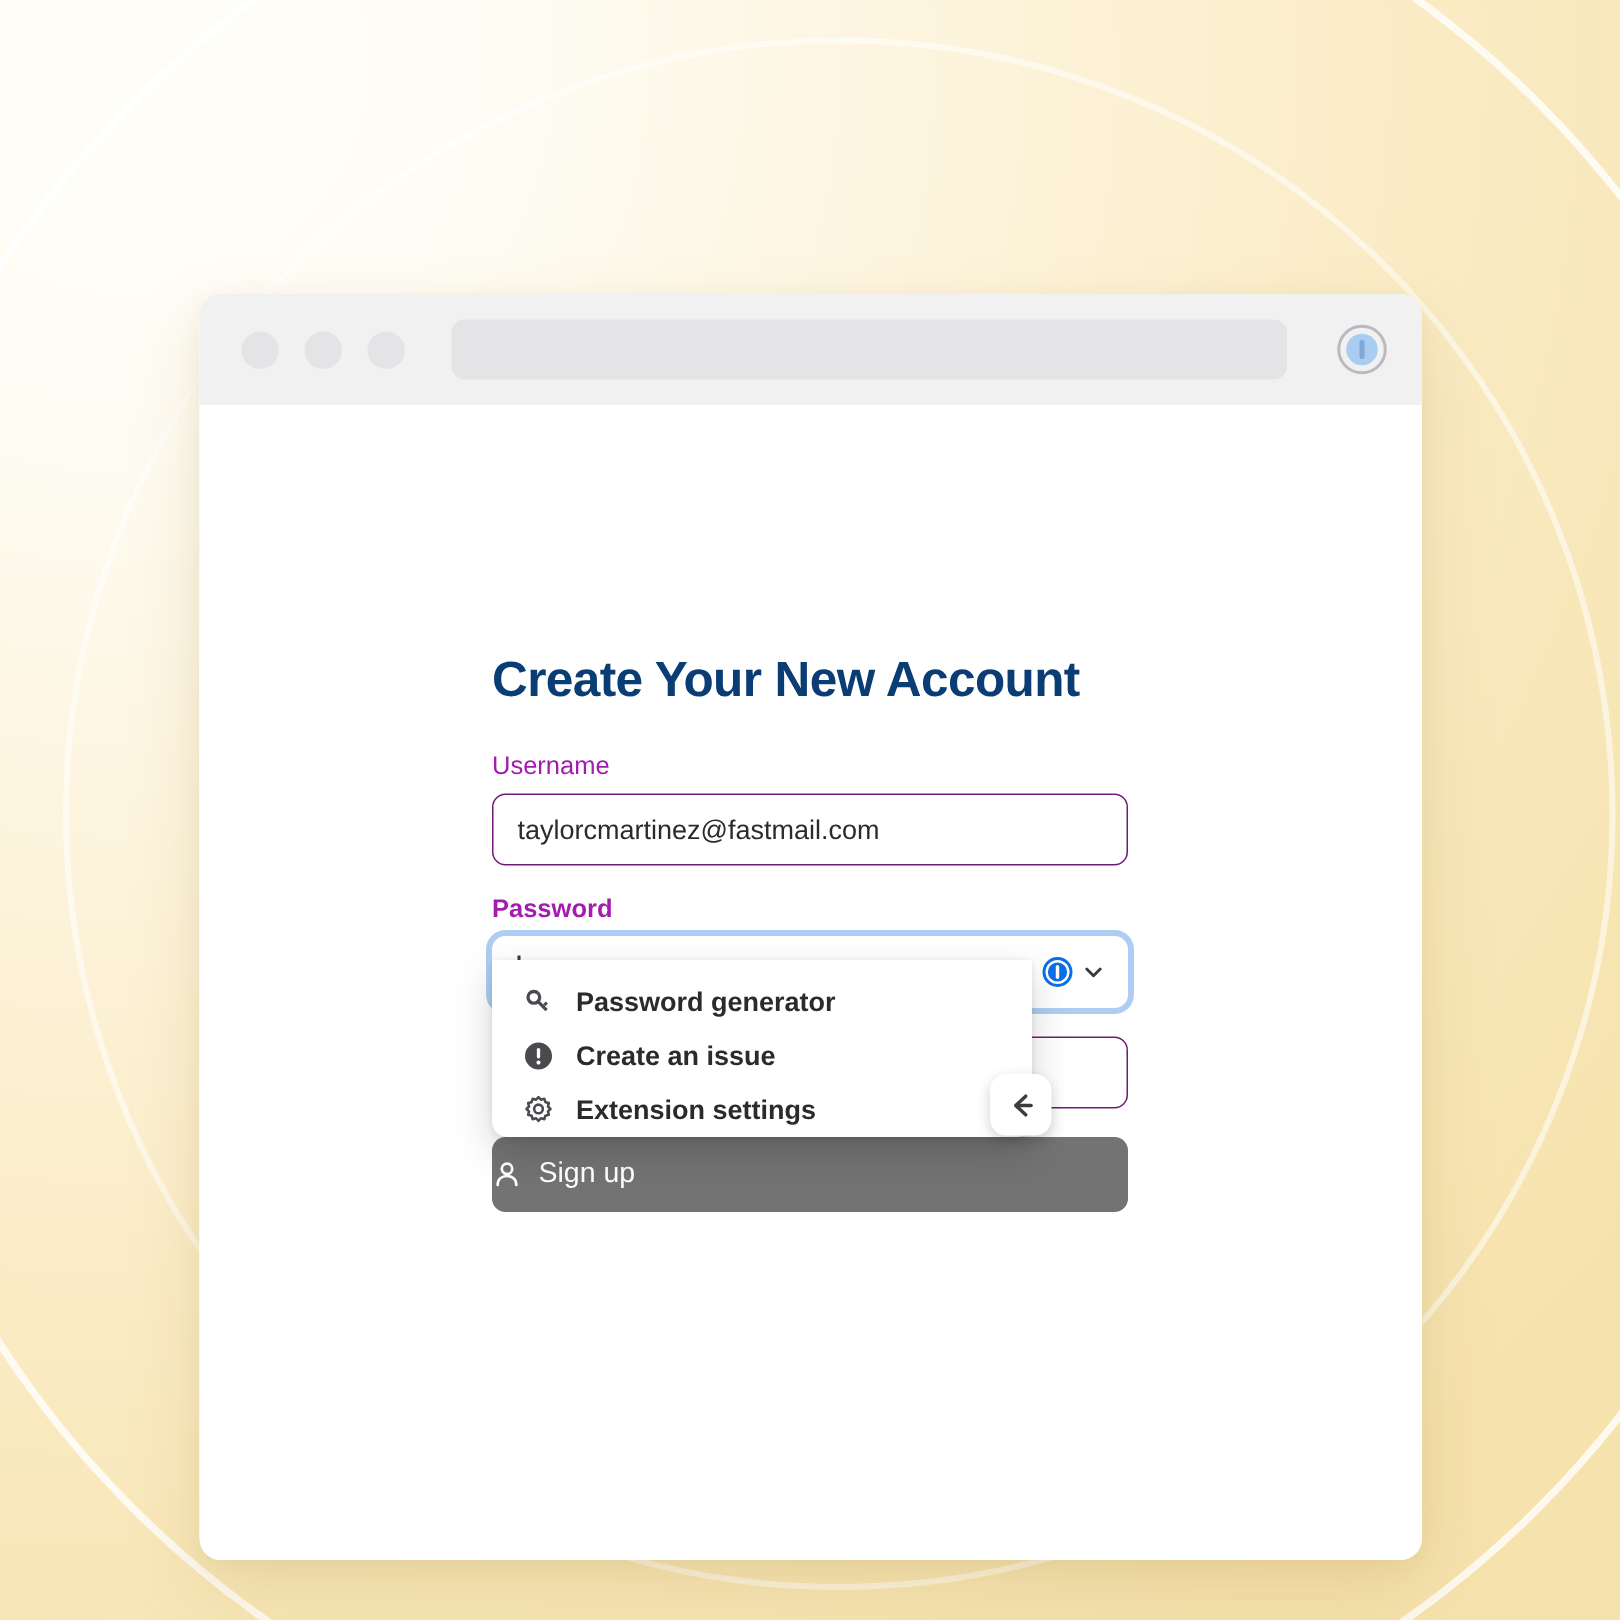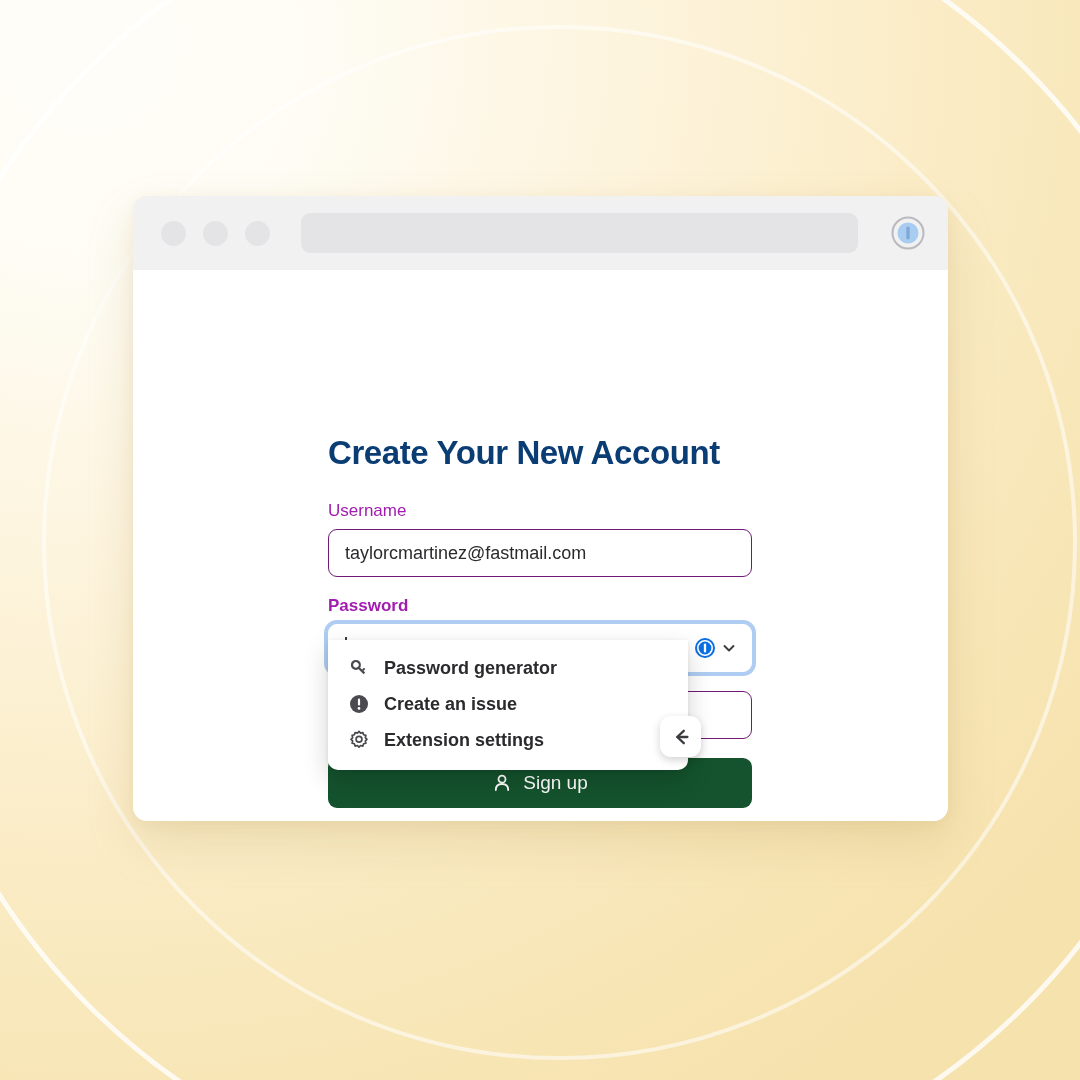--- a/index.html
+++ b/index.html
@@ -32,21 +32,21 @@
     width:1035px; height:1035px;
     left:42px; top:25px;
     border-width:4px;
     border-color: rgba(255,255,255,0.55);
   }
 
   
   #browser-window {
     position:absolute;
     left:133px; top:196px;
-    width:815px; height:625px;
+    width:815px; height:844px;
     border-radius:16px;
     background:#ffffff;
     box-shadow: 0 22px 48px rgba(180,150,80,0.20), 0 4px 14px rgba(180,150,80,0.10);
     overflow:visible;
   }
   #browser-toolbar {
     height:74px;
     background:#f1f1f2;
     border-radius:14px 14px 0 0;
     display:flex; align-items:center;
@@ -118,35 +118,35 @@
     flex:1;
   }
   #password-1password-icon { display:flex; align-items:center; gap:5px; }
 
   
   #confirm-field-block { margin-bottom:19px; }
 
   
   #signup-button {
     width:100%; height:50px;
-    background:#14532d; border-radius:9px;
-    display:flex; align-items:center; justify-content:center;
+    background:#737373; border-radius:9px;
+    display:flex; align-items:center; 
     gap:11px;
     color:#fff; font-size:19px;
   }
 
   
   #password-menu {
     position:absolute;
     left:0; top:44px;
     width:360px;
     background:#fff;
     border-radius:0 0 10px 10px;
     box-shadow: 0 10px 26px rgba(0,0,0,0.17), 0 1px 4px rgba(0,0,0,0.09);
-    padding:10px 0 12px 0;
+    padding:10px 0 0 0;
     z-index:4;
   }
   .menu-item {
     display:flex; align-items:center;
     gap:14px;
     padding:7px 20px;
     font-size:18px; color:#2b2b2e;
   }
   .menu-icon { width:22px; height:22px; display:flex; align-items:center; justify-content:center; flex:none; }
 

